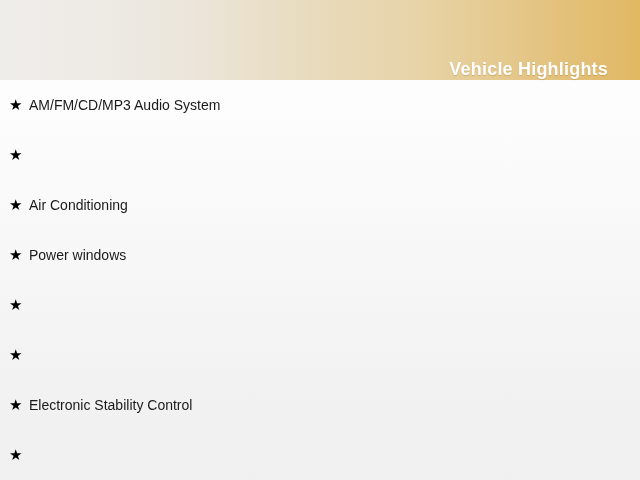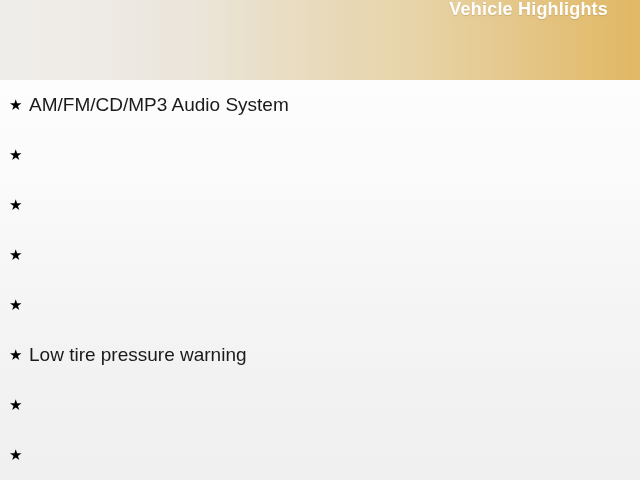--- a/index.html
+++ b/index.html
@@ -37,21 +37,21 @@
     flex: 0 0 80px;
     background: linear-gradient(to right,
                 #efedea 0%,
                 #eeebe6 14%,
                 #ebe5da 30%,
                 #e8dabb 50%,
                 #e7d3a6 66%,
                 #e4c483 84%,
                 #e1b863 100%);
     display: flex;
-    align-items: flex-start;
+    align-items: flex-end;
     justify-content: flex-end;
     box-sizing: border-box;
     padding: 0 32px 0 0;
   }
 
   .header-title {
     color: #ffffff;
     font-size: 18px;
     font-weight: bold;
     letter-spacing: 0.2px;
@@ -86,21 +86,21 @@
     color: #000000;
     font-size: 15px;
     line-height: 1;
     text-align: left;
     font-family: "DejaVu Sans", sans-serif;
   }
 
   .feature-label {
     flex: 1 1 auto;
     color: #1a1a1a;
-    font-size: 19px;
+    font-size: 14px;
     line-height: 1.2;
     white-space: nowrap;
   }
 </style>
 </head>
 <body>
 
 <div class="panel">
 
   <div class="header">
@@ -113,37 +113,39 @@
       <span class="bullet-star">★</span>
       <span class="feature-label">AM/FM/CD/MP3 Audio System</span>
     </li>
 
     <li class="feature-row">
       <span class="bullet-star">★</span>
     </li>
 
     <li class="feature-row">
       <span class="bullet-star">★</span>
+      <span class="feature-label">Air Conditioning</span>
+    </li>
+
+    <li class="feature-row">
+      <span class="bullet-star">★</span>
+      <span class="feature-label">Power windows</span>
     </li>
 
     <li class="feature-row">
       <span class="bullet-star">★</span>
     </li>
 
     <li class="feature-row">
       <span class="bullet-star">★</span>
     </li>
 
     <li class="feature-row">
       <span class="bullet-star">★</span>
-      <span class="feature-label">Low tire pressure warning</span>
-    </li>
-
-    <li class="feature-row">
-      <span class="bullet-star">★</span>
+      <span class="feature-label">Electronic Stability Control</span>
     </li>
 
     <li class="feature-row">
       <span class="bullet-star">★</span>
     </li>
 
   </ul>
 </div>
 
 </body></html>

